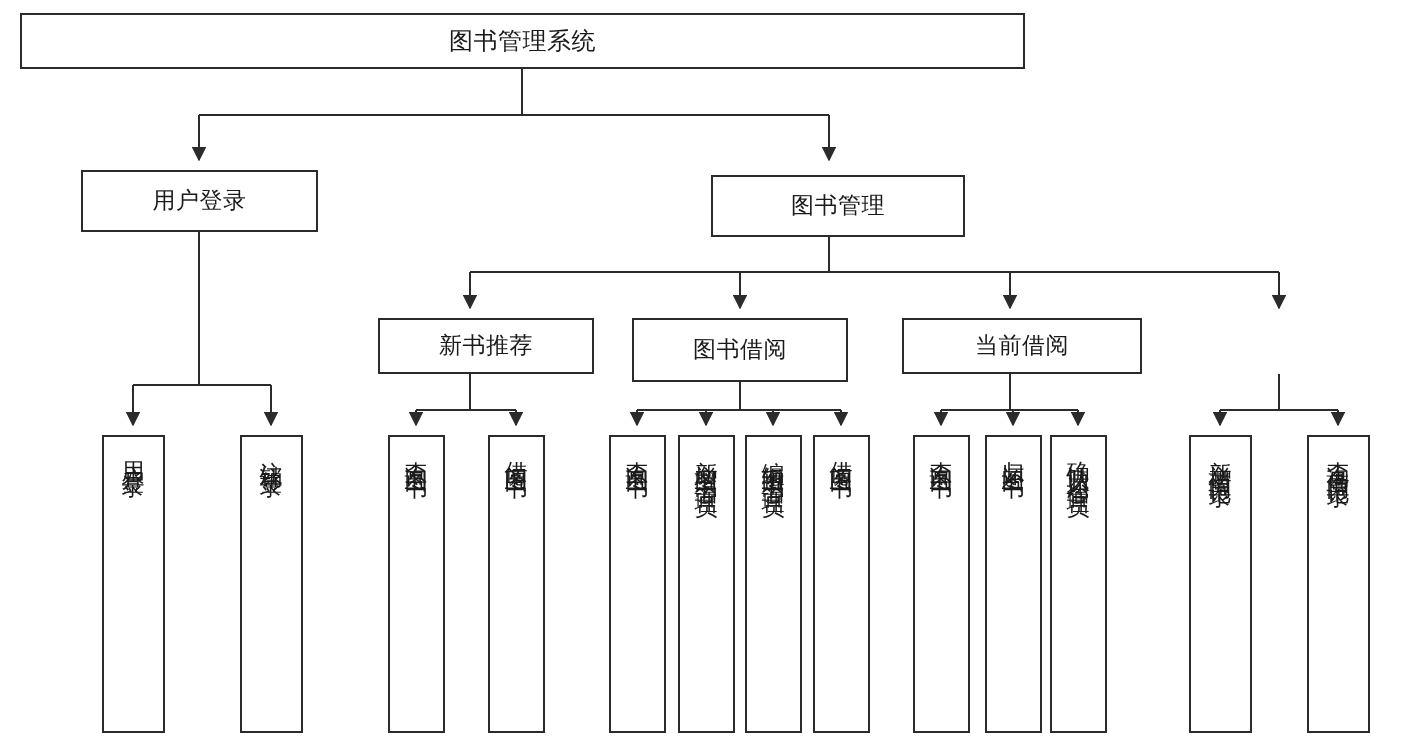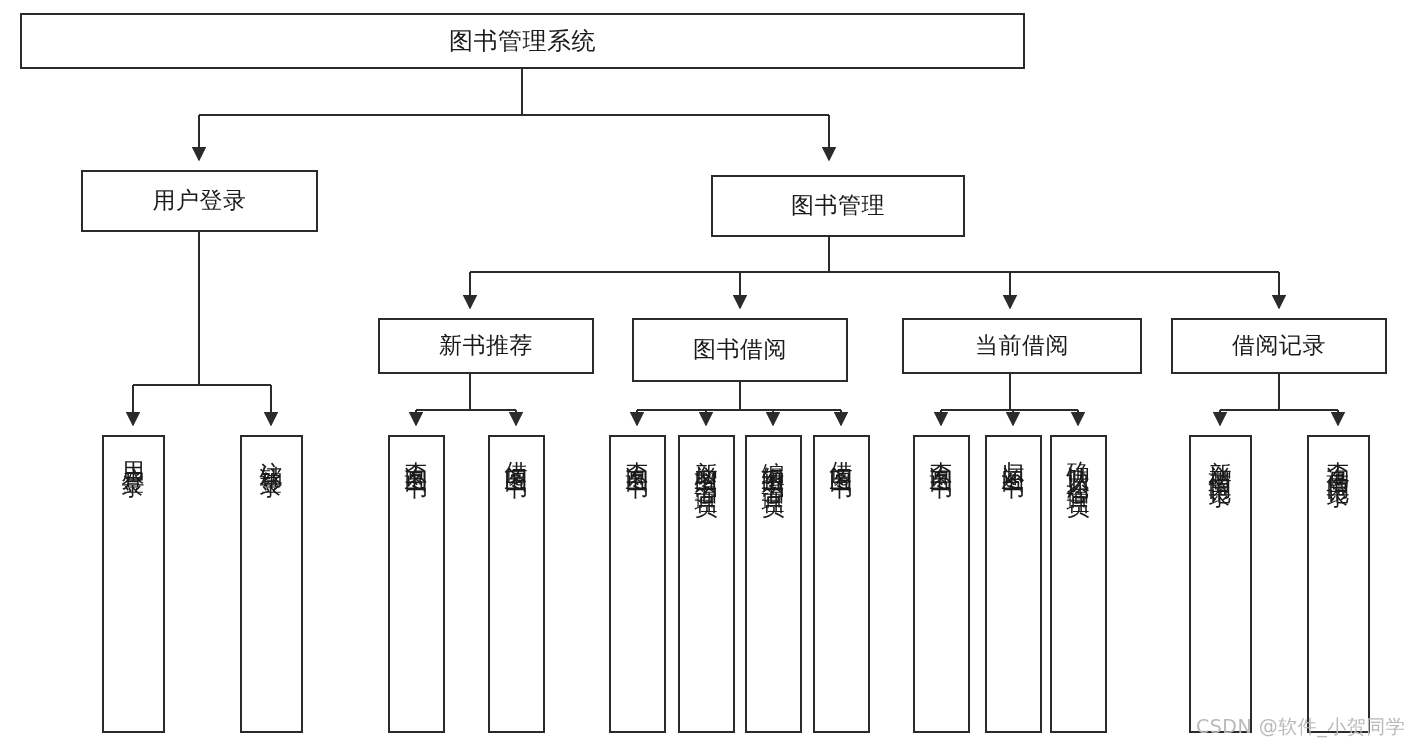--- a/index.html
+++ b/index.html
@@ -141,23 +141,20 @@
 
   <div class="node h" style="left: 362px; top: 318px; width: 216px; height: 56px; margin-left: 16px;">
     <span class="label">新书推荐</span>
   </div>
   <div class="node h" style="left: 632px; top: 318px; width: 216px; height: 64px;">
     <span class="label">图书借阅</span>
   </div>
   <div class="node h" style="left: 902px; top: 318px; width: 240px; height: 56px;">
     <span class="label">当前借阅</span>
   </div>
-  <div class="node h" style="left: 1171px; top: 318px; width: 216px; height: 56px;">
-    <span class="label">借阅记录</span>
-  </div>
 
   <div class="node v" style="left: 102px; top: 435px; width: 63px; height: 298px;">
     <span class="label">用户登录</span>
   </div>
   <div class="node v" style="left: 240px; top: 435px; width: 63px; height: 298px;">
     <span class="label">注销登录</span>
   </div>
   <div class="node v" style="left: 388px; top: 435px; width: 57px; height: 298px;">
     <span class="label">查询图书</span>
   </div>
@@ -185,15 +182,14 @@
   <div class="node v" style="left: 1050px; top: 435px; width: 57px; height: 298px;">
     <span class="label">确认归还（管理员）</span>
   </div>
   <div class="node v" style="left: 1189px; top: 435px; width: 63px; height: 298px;">
     <span class="label">新增借阅记录</span>
   </div>
   <div class="node v" style="left: 1307px; top: 435px; width: 63px; height: 298px;">
     <span class="label">查询借阅记录</span>
   </div>
 
-  <div class="watermark" style="left: 1196px; top: 714px; color: rgb(185, 185, 185);">CSDN @软件_小贺同学</div>
 
 </div>
 
 </body></html>

